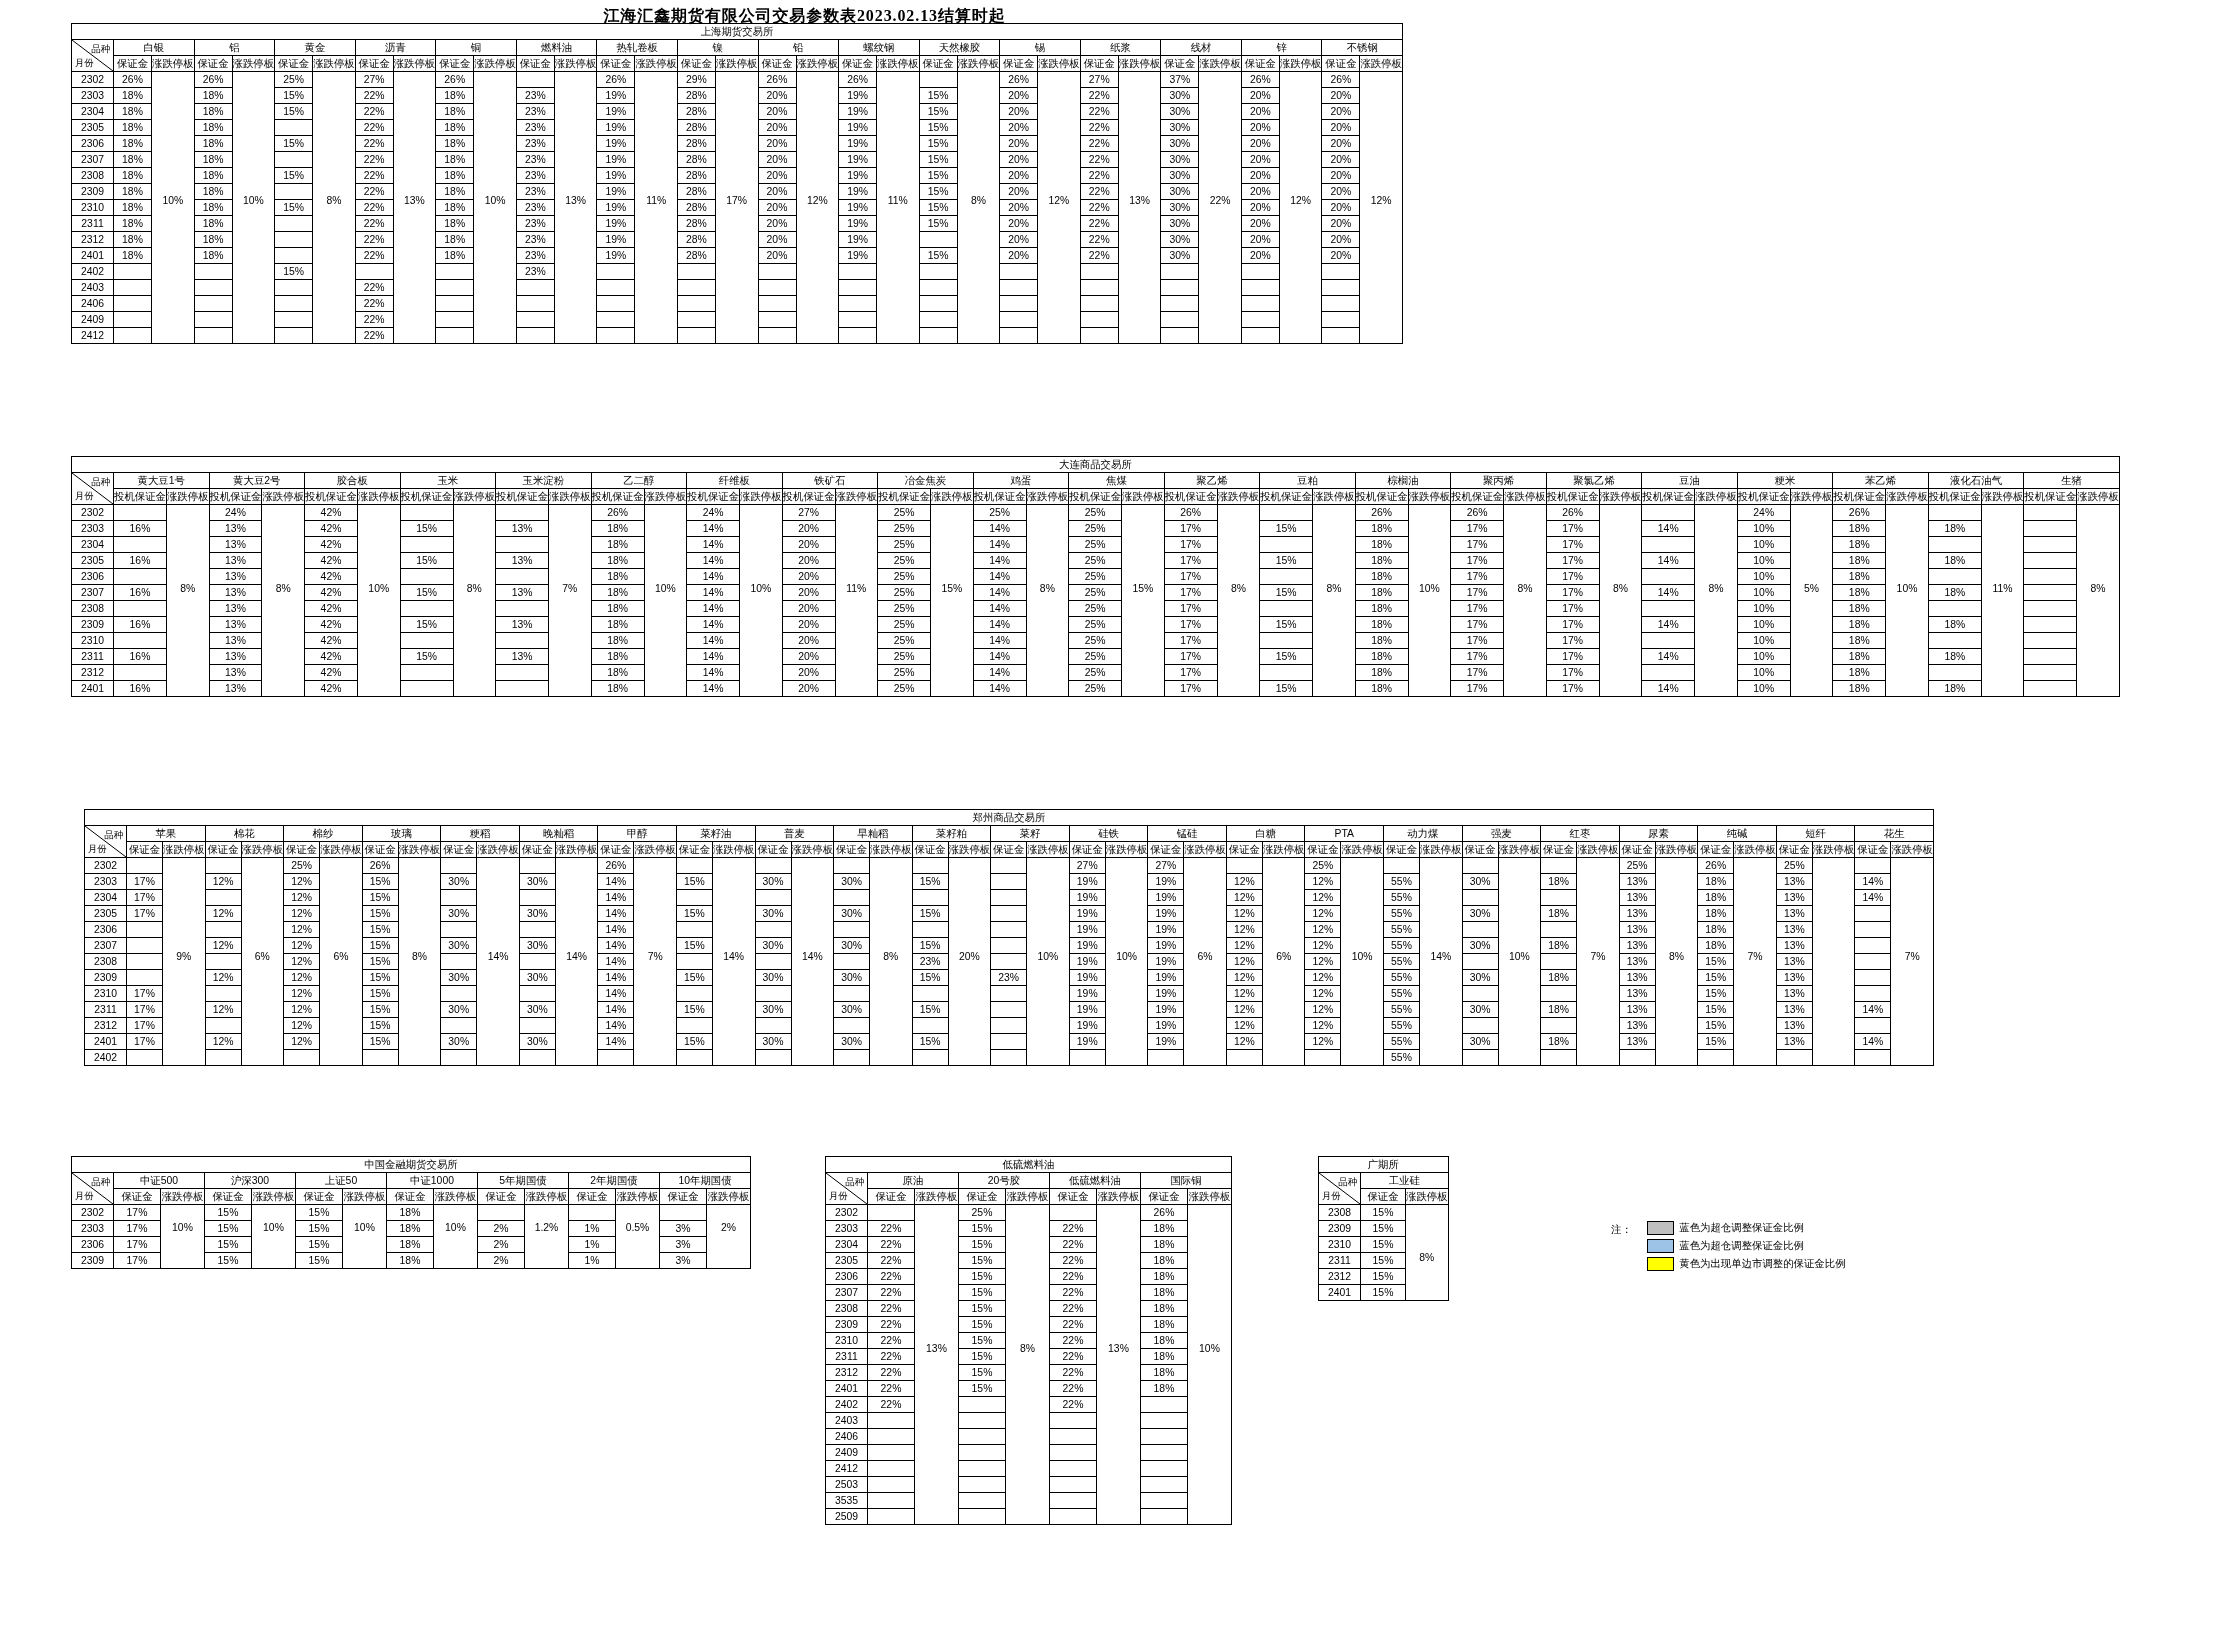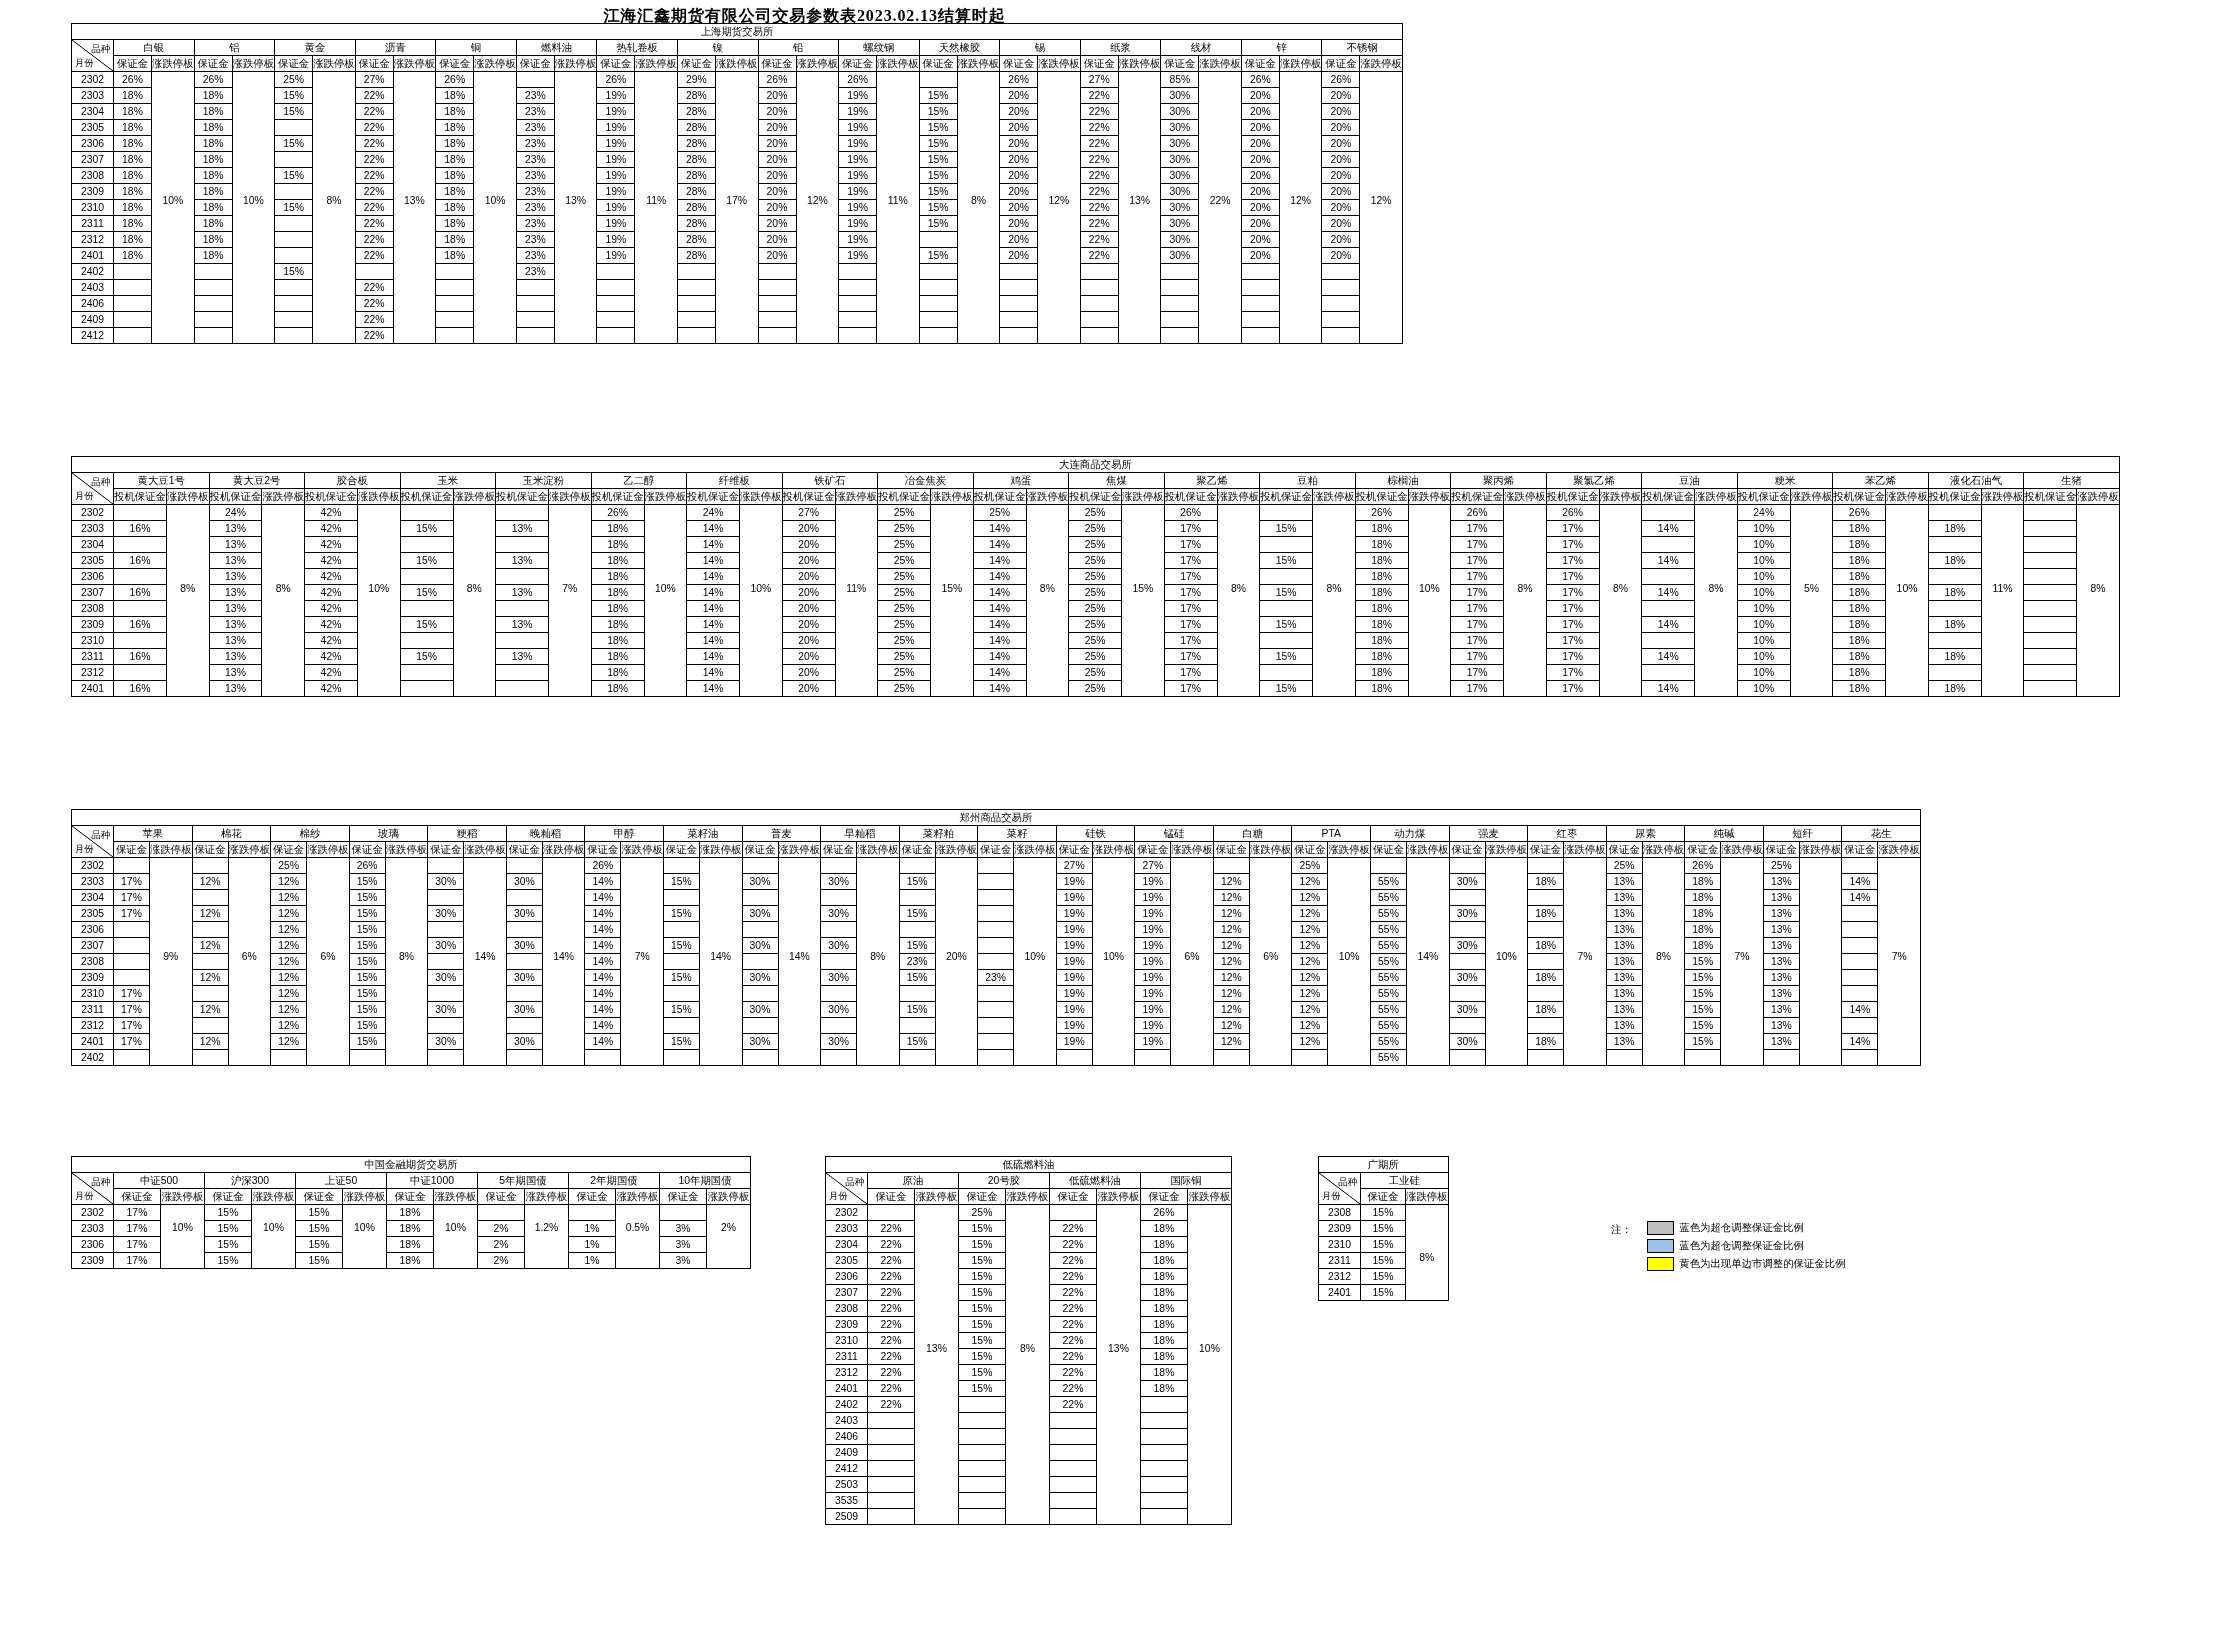--- a/index.html
+++ b/index.html
@@ -218,21 +218,21 @@
               <div style="position: relative; height: 257px;">
                 <span style="position:absolute;left:0;right:0;top:121px;">12%</span>
               </div>
             </td>
             <td>27%</td>
             <td rowspan="17" class="limit-cell" style="vertical-align: top; padding: 0px;">
               <div style="position: relative; height: 257px;">
                 <span style="position:absolute;left:0;right:0;top:121px;">13%</span>
               </div>
             </td>
-            <td>85%</td>
+            <td>37%</td>
             <td rowspan="17" class="limit-cell" style="vertical-align: top; padding: 0px;">
               <div style="position: relative; height: 257px;">
                 <span style="position:absolute;left:0;right:0;top:121px;">22%</span>
               </div>
             </td>
             <td>26%</td>
             <td rowspan="17" class="limit-cell" style="vertical-align: top; padding: 0px;">
               <div style="position: relative; height: 257px;">
                 <span style="position:absolute;left:0;right:0;top:121px;">12%</span>
               </div>
@@ -1069,21 +1069,21 @@
             <td>14%</td>
             <td>10%</td>
             <td>18%</td>
             <td>18%</td>
             <td></td>
           </tr>
         </tbody>
       </table>
   </div>
 
-  <div class="block" style="left:71px;top:809px;">
+  <div class="block" style="left:84px;top:809px;">
     <table class="grid" id="tbl-czce">
         <colgroup>
           <col style="width:42px">
           <col style="width:36px">
           <col style="width:32px">
           <col style="width:36px">
           <col style="width:32px">
           <col style="width:36px">
           <col style="width:32px">
           <col style="width:36px">

